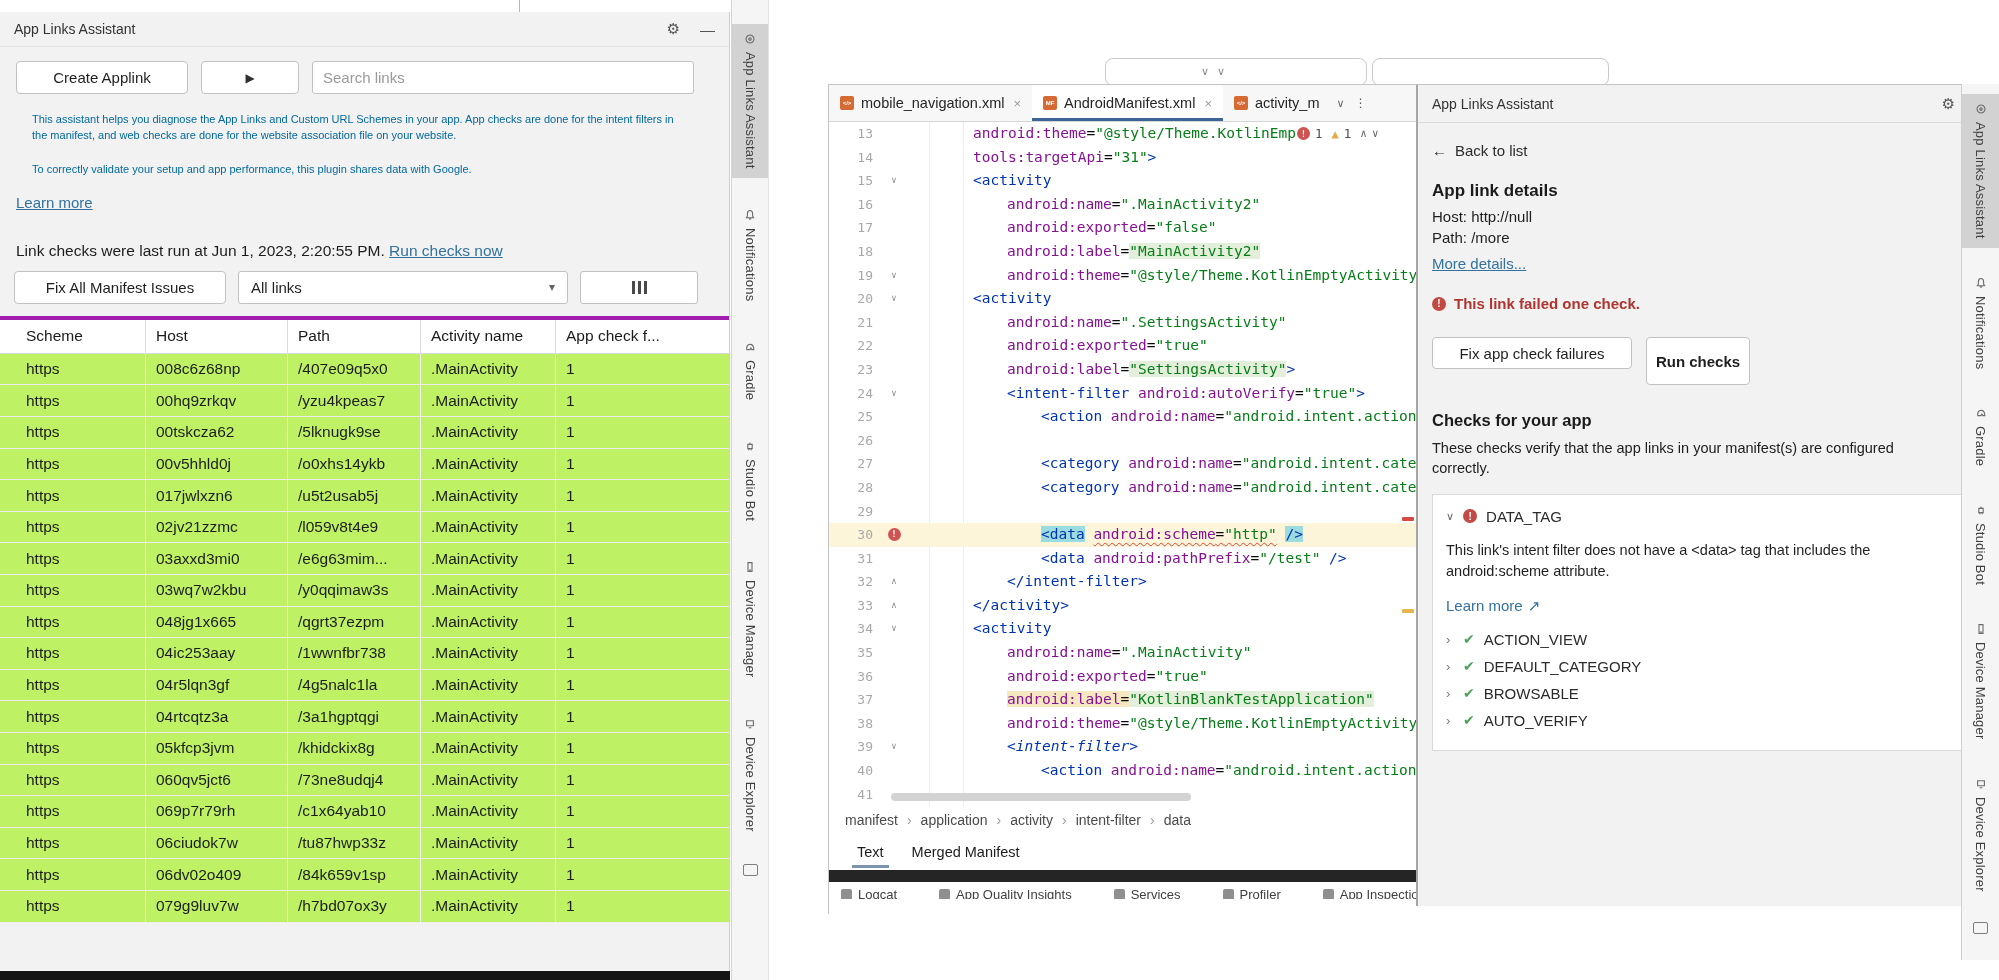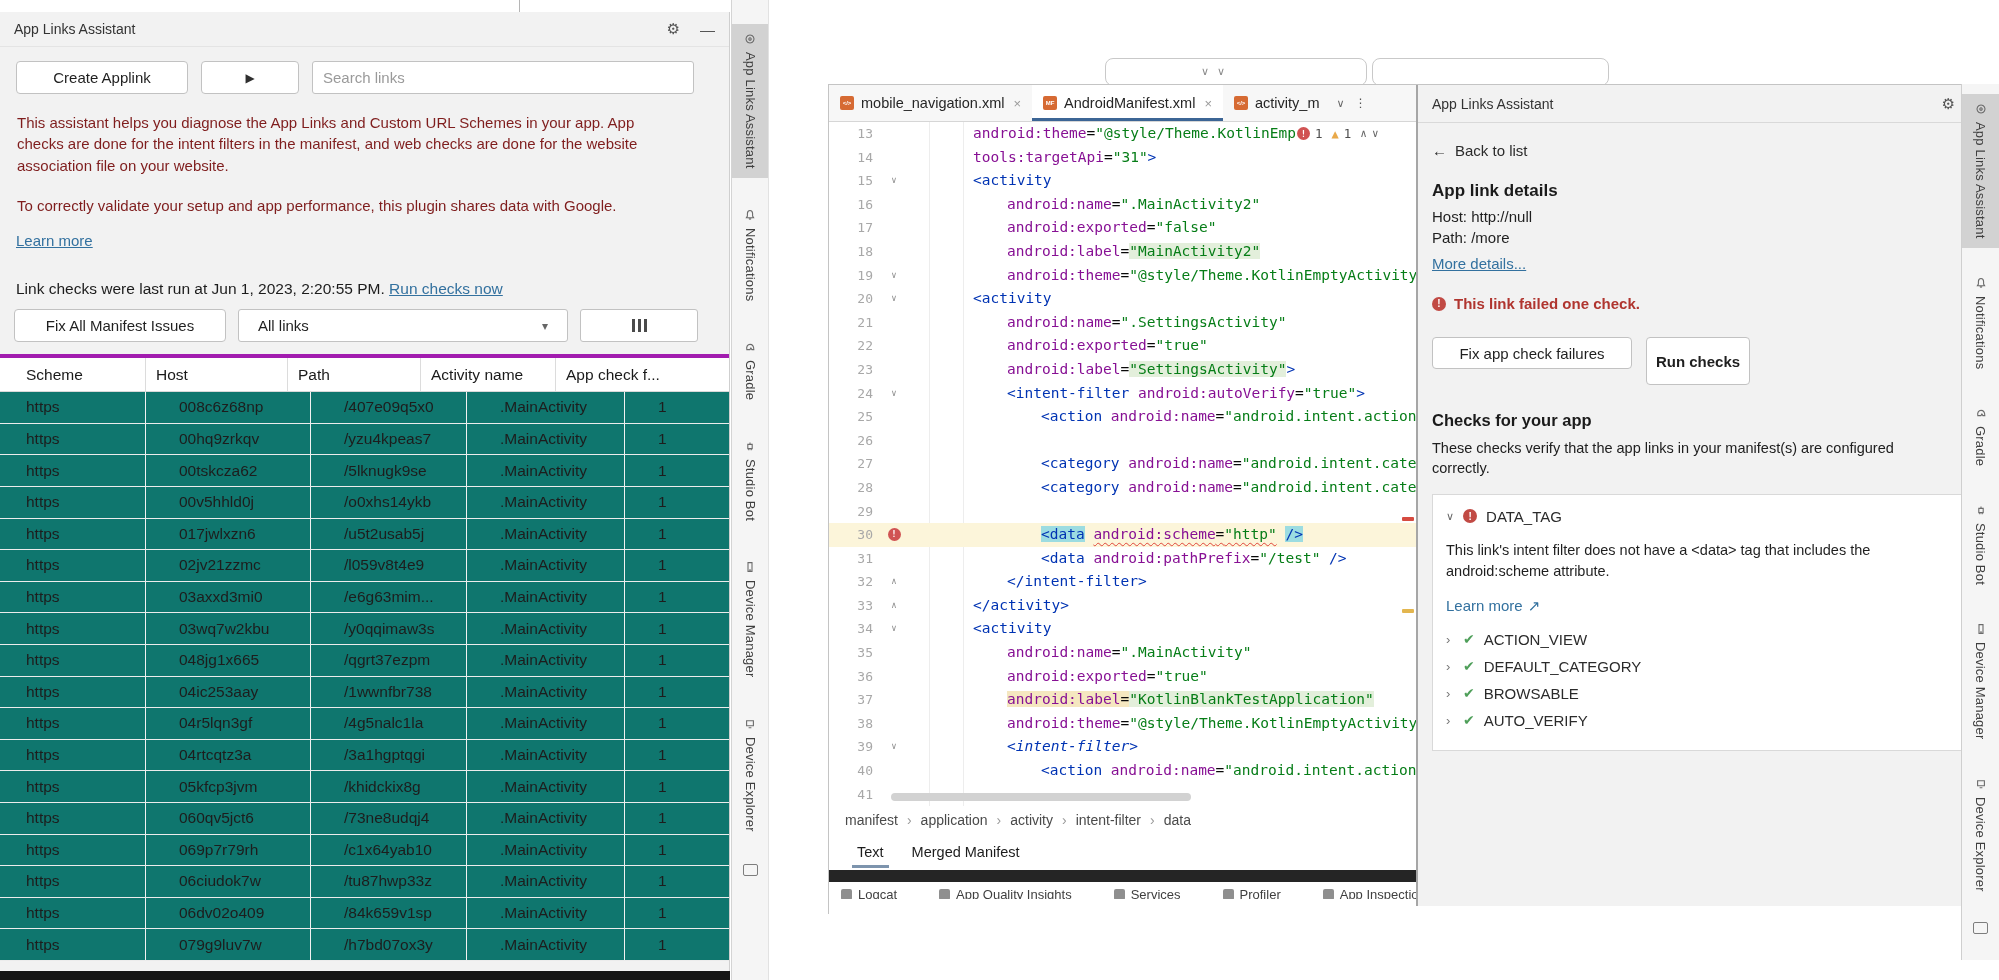--- a/index.html
+++ b/index.html
@@ -19,37 +19,37 @@
   .lwin-title{flex:1;font-size:14px;color:#333;}
   .winicon{color:#555;font-size:15px;margin-left:20px;cursor:default;}
   .lwin-toolbar{display:flex;gap:13px;padding:14px 16px 2px 16px;align-items:center;}
   .btn{background:#fff;border:1px solid #c2c2c2;border-radius:4px;font-size:15px;color:#1f1f1f;
        display:flex;align-items:center;justify-content:center;box-sizing:border-box;}
   .btn-create{width:172px;height:33px;}
   .btn-play{width:98px;height:33px;font-size:12px;color:#2f2f2f;}
   .search{width:382px;height:33px;border:1px solid #c2c2c2;border-radius:3px;background:#fff;
           font-size:15px;padding:0 10px;box-sizing:border-box;font-family:"Liberation Sans",sans-serif;color:#222;}
   .search::placeholder{color:#9a9a9a;}
-  .ldesc{margin:16px 16px 0 17px;font-size:15px;line-height:1.42;max-width:650px;color:#7f1d1d;}
+  .ldesc{margin:16px 16px 0 32px;font-size:11px;line-height:1.42;max-width:650px;color:#0369a1;}
   .ldesc2{margin-top:19px;}
   .linkblue{color:#33719f;text-decoration:underline;cursor:pointer;}
   .learnmore{display:inline-block;margin:16px 16px 0 16px;font-size:15px;}
   .lastrun{margin:30px 16px 0 16px;font-size:15.5px;color:#1c1c1c;}
   .filterrow{display:flex;gap:12px;padding:11px 16px 0 14px;align-items:center;}
   .btn-fixall{width:212px;height:33px;}
   .dd{width:330px;height:33px;background:#fff;border:1px solid #c2c2c2;border-radius:3px;
-      display:flex;align-items:center;justify-content:space-between;padding:0 19px;box-sizing:border-box;font-size:15px;}
+      display:flex;align-items:center;justify-content:space-between;padding:0 12px;box-sizing:border-box;font-size:15px;}
   .dd-arrow{color:#666;font-size:12px;}
   .btn-cols{width:118px;height:33px;display:flex;gap:3px;align-items:center;justify-content:center;
             background:#fff;border:1px solid #c2c2c2;border-radius:3px;box-sizing:border-box;}
   .colbar{width:3px;height:13px;background:#4a4a4a;display:inline-block;}
   
   .ltable{margin-top:12px;background:#fff;border-top:4px solid #a21caf;}
   .thead{display:flex;height:33px;align-items:center;border-bottom:1px solid #d9d9d9;background:#fff;}
-  .trow{display:flex;height:30.6px;align-items:center;border-bottom:1px solid #ececec;background:#0f766e;gap:23px;}
+  .trow{display:flex;height:30.6px;align-items:center;border-bottom:1px solid #ececec;background:#bef264;}
   .tcell{font-size:15.5px;color:#1d1d1d;padding-left:10px;box-sizing:border-box;overflow:hidden;white-space:nowrap;
          border-right:1px solid #f1f1f1;height:100%;display:flex;align-items:center;}
   .thead .tcell{border-right:1px solid #dcdcdc;color:#1a1a1a;}
   .c0{width:146px;padding-left:26px;}
   .c1{width:142px;}
   .c2{width:133px;}
   .c3{width:135px;}
   .c4{flex:1;border-right:none !important;}
   .blackbar{position:absolute;left:0;top:971px;width:730px;height:9px;background:#151515;}
   

